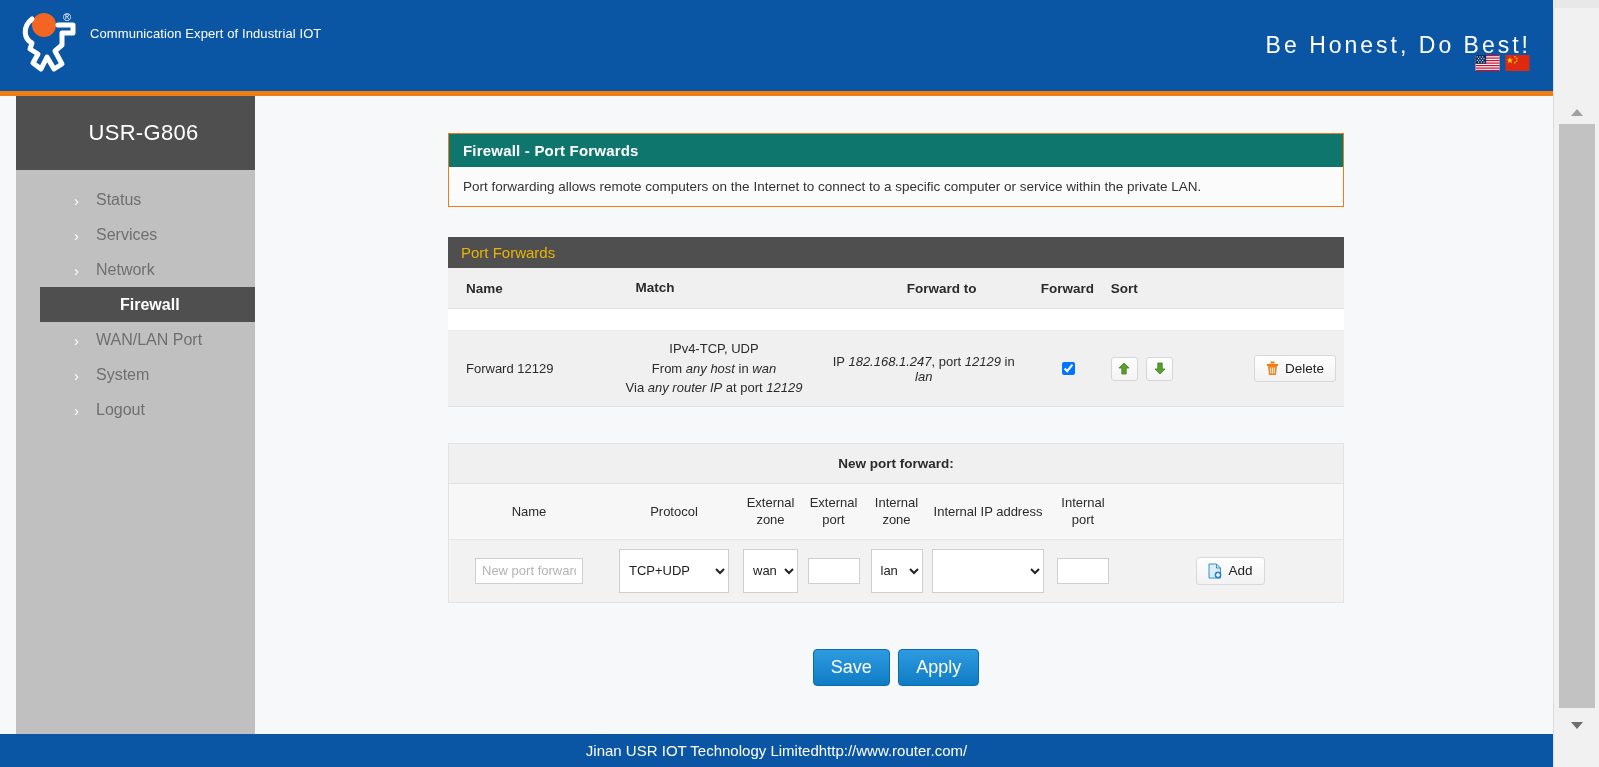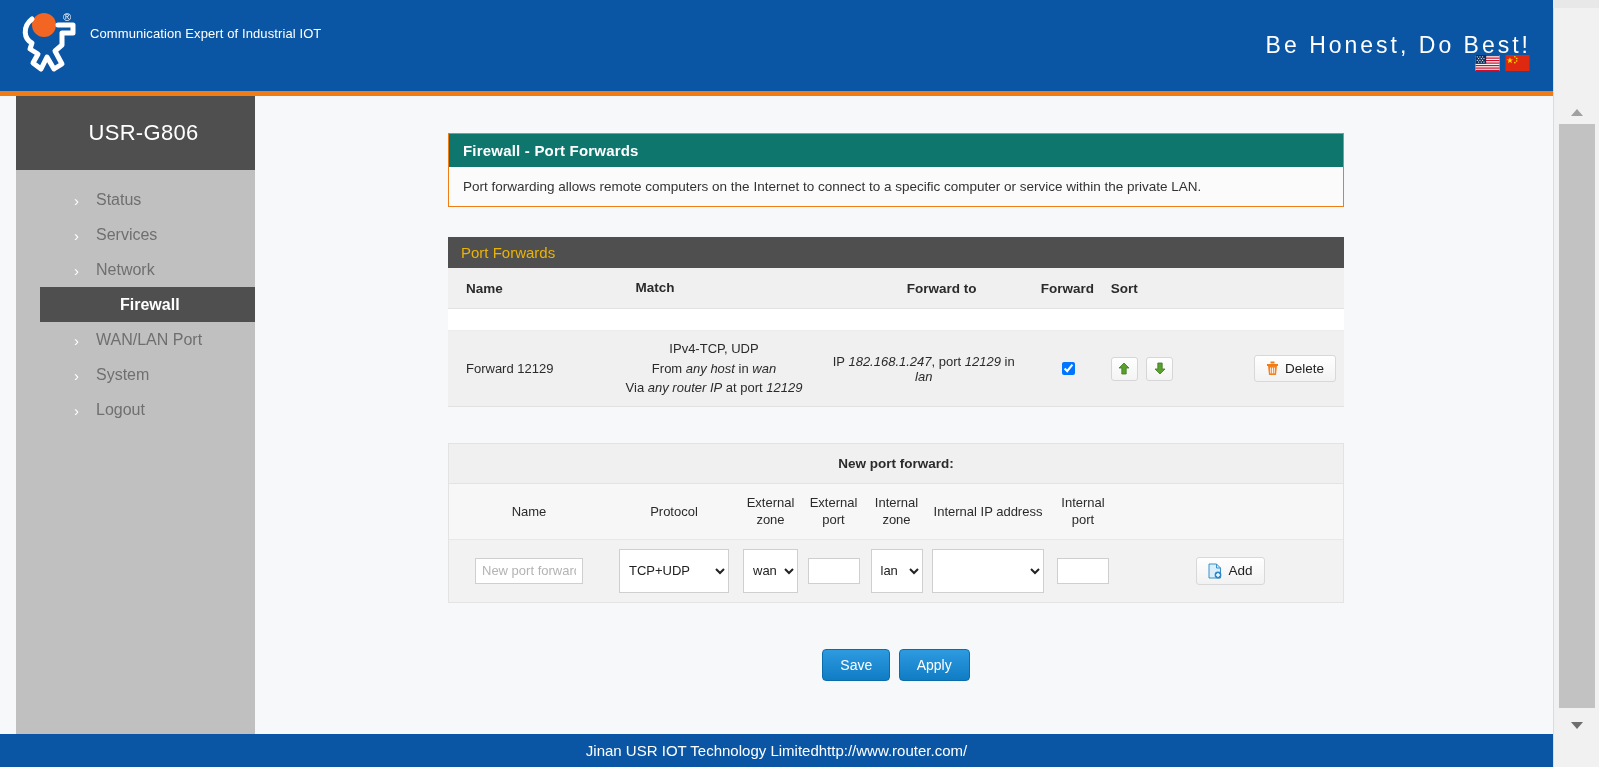--- a/index.html
+++ b/index.html
@@ -239,21 +239,21 @@
     padding-left: 5px;
   }
 
   .footer-actions { text-align: center; margin-top: 46px; }
   .btn-blue {
     display: inline-block;
     background: linear-gradient(#2e9ae0, #0f7cc4);
     border: 1px solid #0a6cab;
     border-radius: 4px;
     color: #ffffff;
-    font-size: 14px;
+    font-size: 18px;
     padding: 7px 17px;
     margin: 0 2px;
     cursor: pointer;
     font-family: "Liberation Sans", sans-serif;
   }
 
   
   .site-footer {
     position: relative;
     height: 33px;

